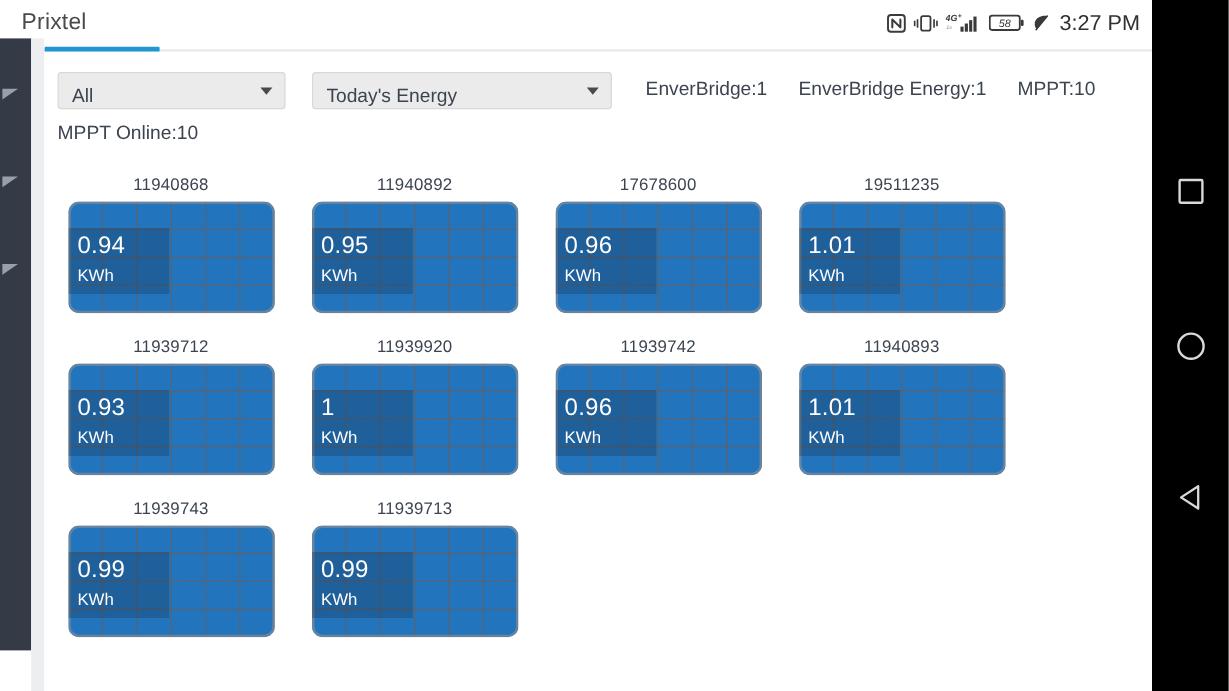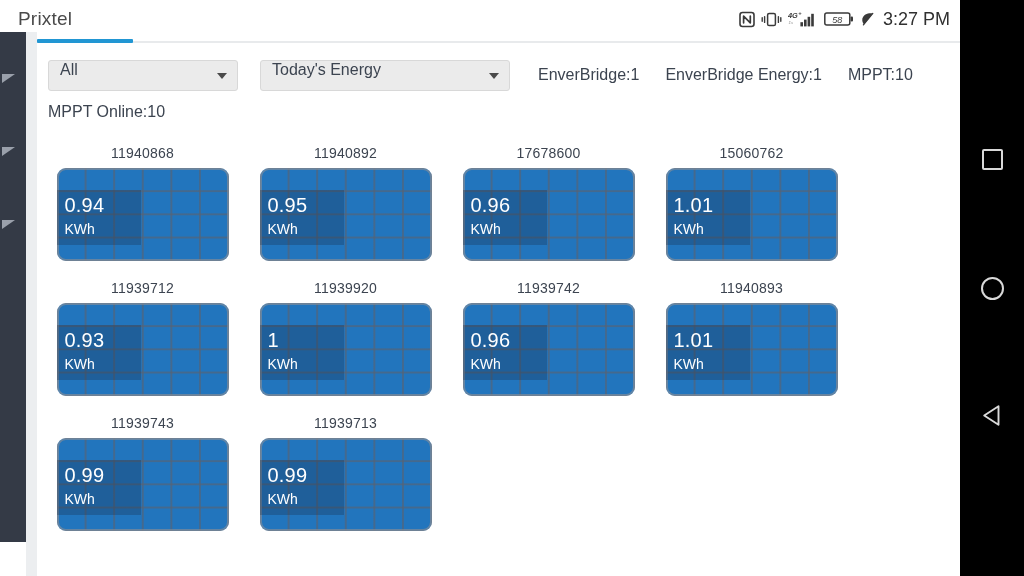--- a/index.html
+++ b/index.html
@@ -58,21 +58,21 @@
     background:#2196d3; border-radius:1px;
   }
 
   
   .filter-row {
     position:absolute; left:0; top:24px; width:923px; height:38px;
     display:flex; align-items:center;
   }
   .select {
     position:relative; height:31px; background:#ebebeb; border:1px solid #d8d8d8;
-    border-radius:3px; display:flex; align-items:flex-start;
+    border-radius:3px; display:flex; align-items:flex-end;
     font-size:16px; color:#3c4450; padding:0 26px 0 11px;
   }
   .select.s1 { width:190px; margin-left:11px; }
   .select.s2 { width:250px; margin-left:22px; }
   .caret {
     position:absolute; right:10px; top:50%; margin-top:-2px;
     width:0; height:0; border-left:5px solid transparent;
     border-right:5px solid transparent; border-top:6px solid #4a4a4a;
   }
   .stat {
@@ -242,21 +242,21 @@
         <div class="card">
           <div class="card-label">17678600</div>
           <div class="panel">
             <div class="readout">
               <span class="val">0.96</span>
               <span class="unit">KWh</span>
             </div>
           </div>
         </div>
         <div class="card">
-          <div class="card-label">15060762</div>
+          <div class="card-label">19511235</div>
           <div class="panel">
             <div class="readout">
               <span class="val">1.01</span>
               <span class="unit">KWh</span>
             </div>
           </div>
         </div>
       </div>
 
       <div class="row">

